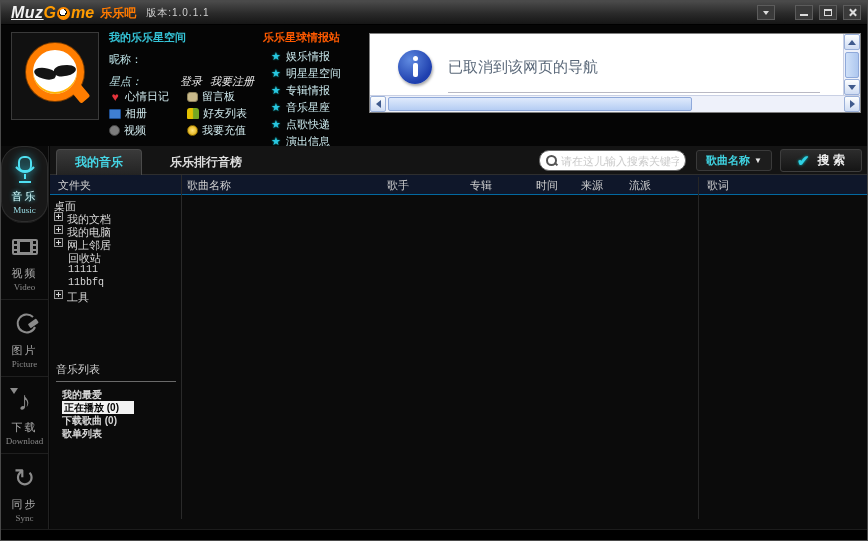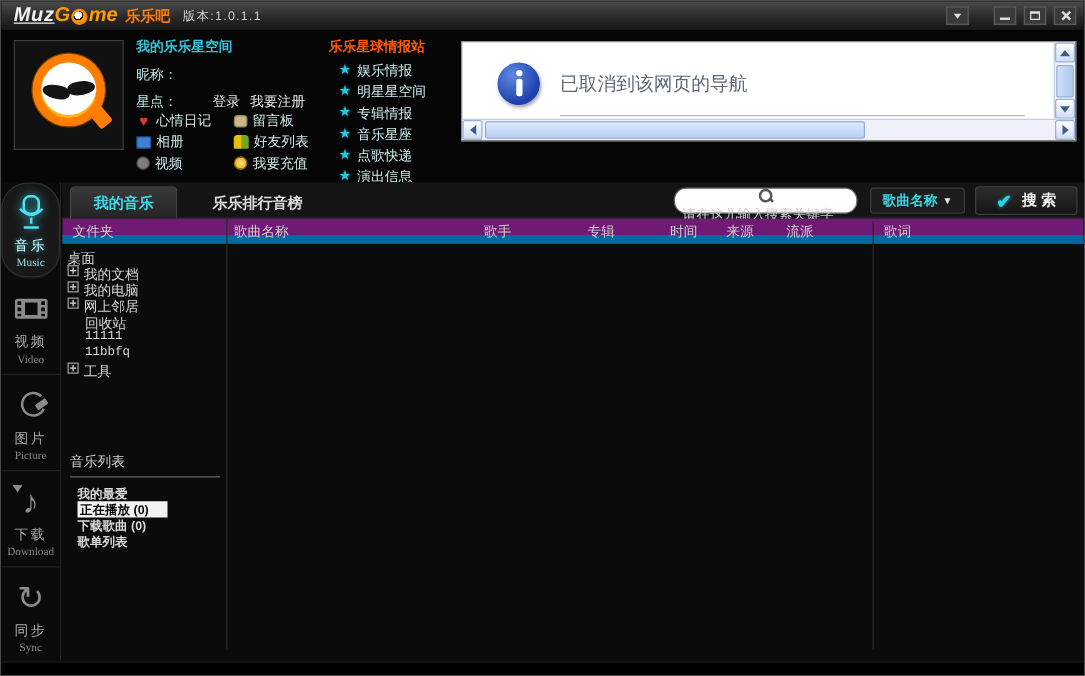--- a/index.html
+++ b/index.html
@@ -42,21 +42,21 @@
     background:#fff; border:7px solid #ff7d00;
     box-shadow:0 -2px 0 #ffb400 inset, 0 0 0 1px #7a3c00; }
   .qlogo .eye { position:absolute; width:22px; height:11px; background:#141414; border-radius:60% 40% 50% 50%; }
   .qlogo .eye.l { left:1px; top:18px; transform:rotate(14deg); }
   .qlogo .eye.r { right:1px; top:15px; transform:rotate(-10deg) scaleX(-1); }
   .qlogo .tail { position:absolute; right:-9px; bottom:-8px; width:12px; height:18px; background:#ff7d00; transform:rotate(-40deg); border-radius:2px; }
 
   .profile { position:absolute; left:108px; top:5px; width:155px; height:112px; font-size:11px; }
   .space-link { color:#35c4d7; font-weight:bold; font-size:11px; }
   .prow { color:#bfe6ea; margin-top:7px; }
-  .login-row { display:flex; margin-top:7px; color:#bfe6ea; }
+  .login-row { display:flex; gap:10px; margin-top:7px; color:#bfe6ea;font-style:italic; }
   .login-links { margin-left:28px; color:#e8e8e8; display:flex; gap:8px; }
   .quick-links { position:absolute; left:108px; top:63px; width:160px;
     display:grid; grid-template-columns:78px 82px; grid-auto-rows:17px; row-gap:0; }
   .qlink { display:flex; align-items:center; gap:4px; color:#cfe8ec; font-size:11px; cursor:pointer; }
   .qicon { width:12px; height:12px; display:inline-flex; align-items:center; justify-content:center; font-size:12px; line-height:12px; }
   .qicon.heart { color:#e6343c; }
   .qicon.board { background:#c9b98a; border-radius:3px; width:11px; height:10px; border:1px solid #8f835c; }
   .qicon.album { background:#3f7fd2; width:12px; height:10px; border:1px solid #1e4f92; border-radius:1px; }
   .qicon.friends { width:12px; height:11px; background:linear-gradient(90deg,#e3c100 0 45%,#74a822 55% 100%); border-radius:3px 3px 1px 1px; }
   .qicon.video { background:#7d7d7d; width:11px; height:11px; border-radius:50%; border:1px solid #444; }
@@ -114,36 +114,36 @@
     border-left:4px solid transparent; border-right:4px solid transparent; border-top:6px solid #8b8b8b; }
 
   .main { position:absolute; left:49px; top:0; right:0; bottom:0; background:#0b0b0b; }
   .tabrow { position:absolute; left:0; top:0; width:100%; height:29px; background:#141414; border-bottom:1px solid #2e2e2e; }
   .tab { position:absolute; top:3px; height:26px; padding:0 18px; display:flex; align-items:center;
     font-size:12px; font-weight:bold; color:#ddd; cursor:pointer; }
   .tab.active { background:linear-gradient(#3a3a3a,#232323); border:1px solid #4a4a4a; border-bottom:none;
     border-radius:4px 4px 0 0; color:#45d6e6; }
   .tab.t0 { left:6px; } .tab.t1 { left:102px; }
   .searchbox { position:absolute; left:489px; top:4px; width:147px; height:21px; background:#fff;
-    border-radius:10px; border:1px solid #666; display:flex; align-items:center; padding:0 6px; gap:4px;flex-direction:column; }
+    border-radius:10px; border:1px solid #666; display:flex; align-items:center; padding:0 6px; gap:4px; }
   .mag { position:relative; width:11px; height:11px; flex:0 0 auto; }
   .mag::before { content:""; position:absolute; left:0; top:0; width:7px; height:7px; border:2px solid #555; border-radius:50%; }
   .mag::after { content:""; position:absolute; left:8px; top:8px; width:4px; height:2px; background:#555; transform:rotate(45deg); }
   .searchbox input { border:none; outline:none; width:100%; font-size:11px; color:#333; background:transparent; }
   .searchbox input::placeholder { color:#c9c9c9; }
   .field-select { position:absolute; left:646px; top:4px; width:76px; height:21px; background:#1d1d1d;
     border:1px solid #3a3a3a; border-radius:3px; display:flex; align-items:center; justify-content:center; gap:4px;
     color:#3fd2e0; font-size:11px; font-weight:bold; cursor:pointer; }
   .field-select .dd { color:#e8e8e8; font-size:8px; }
   .search-btn { position:absolute; left:730px; top:3px; width:82px; height:23px; background:linear-gradient(#2c2c2c,#151515);
     border:1px solid #3e3e3e; border-radius:3px; display:flex; align-items:center; justify-content:center; gap:8px;
     color:#f0f0f0; font-size:12px; font-weight:bold; cursor:pointer; }
   .search-btn .chk { color:#2fd0e4; font-size:15px; text-shadow:0 0 3px #0bb; }
 
-  .headrow { position:absolute; left:0; top:29px; width:100%; height:20px; background:#701a75; border-bottom:7px solid #0369a1; }
+  .headrow { position:absolute; left:0; top:29px; width:100%; height:20px; background:#0f172a; border-bottom:1px solid #0369a1; }
   .hcell { position:absolute; top:3px; font-size:11px; color:#cfcfcf; }
   .h-folder { left:8px; }
   .h0 { left:137px; } .h1 { left:337px; } .h2 { left:420px; } .h3 { left:486px; }
   .h4 { left:531px; } .h5 { left:579px; } .h6 { left:657px; }
   .col-div { position:absolute; left:648px; top:31px; bottom:12px; width:1px; background:#262626; }
   .panel-div { position:absolute; left:131px; top:29px; bottom:12px; width:1px; background:#2a2a2a; }
 
   .tree { position:absolute; left:4px; top:53px; width:125px; }
   .tnode { display:flex; height:13px; color:#d8d8d8; font-size:11px; cursor:pointer; }
   .tnode .pad { width:14px; flex:0 0 auto; }

